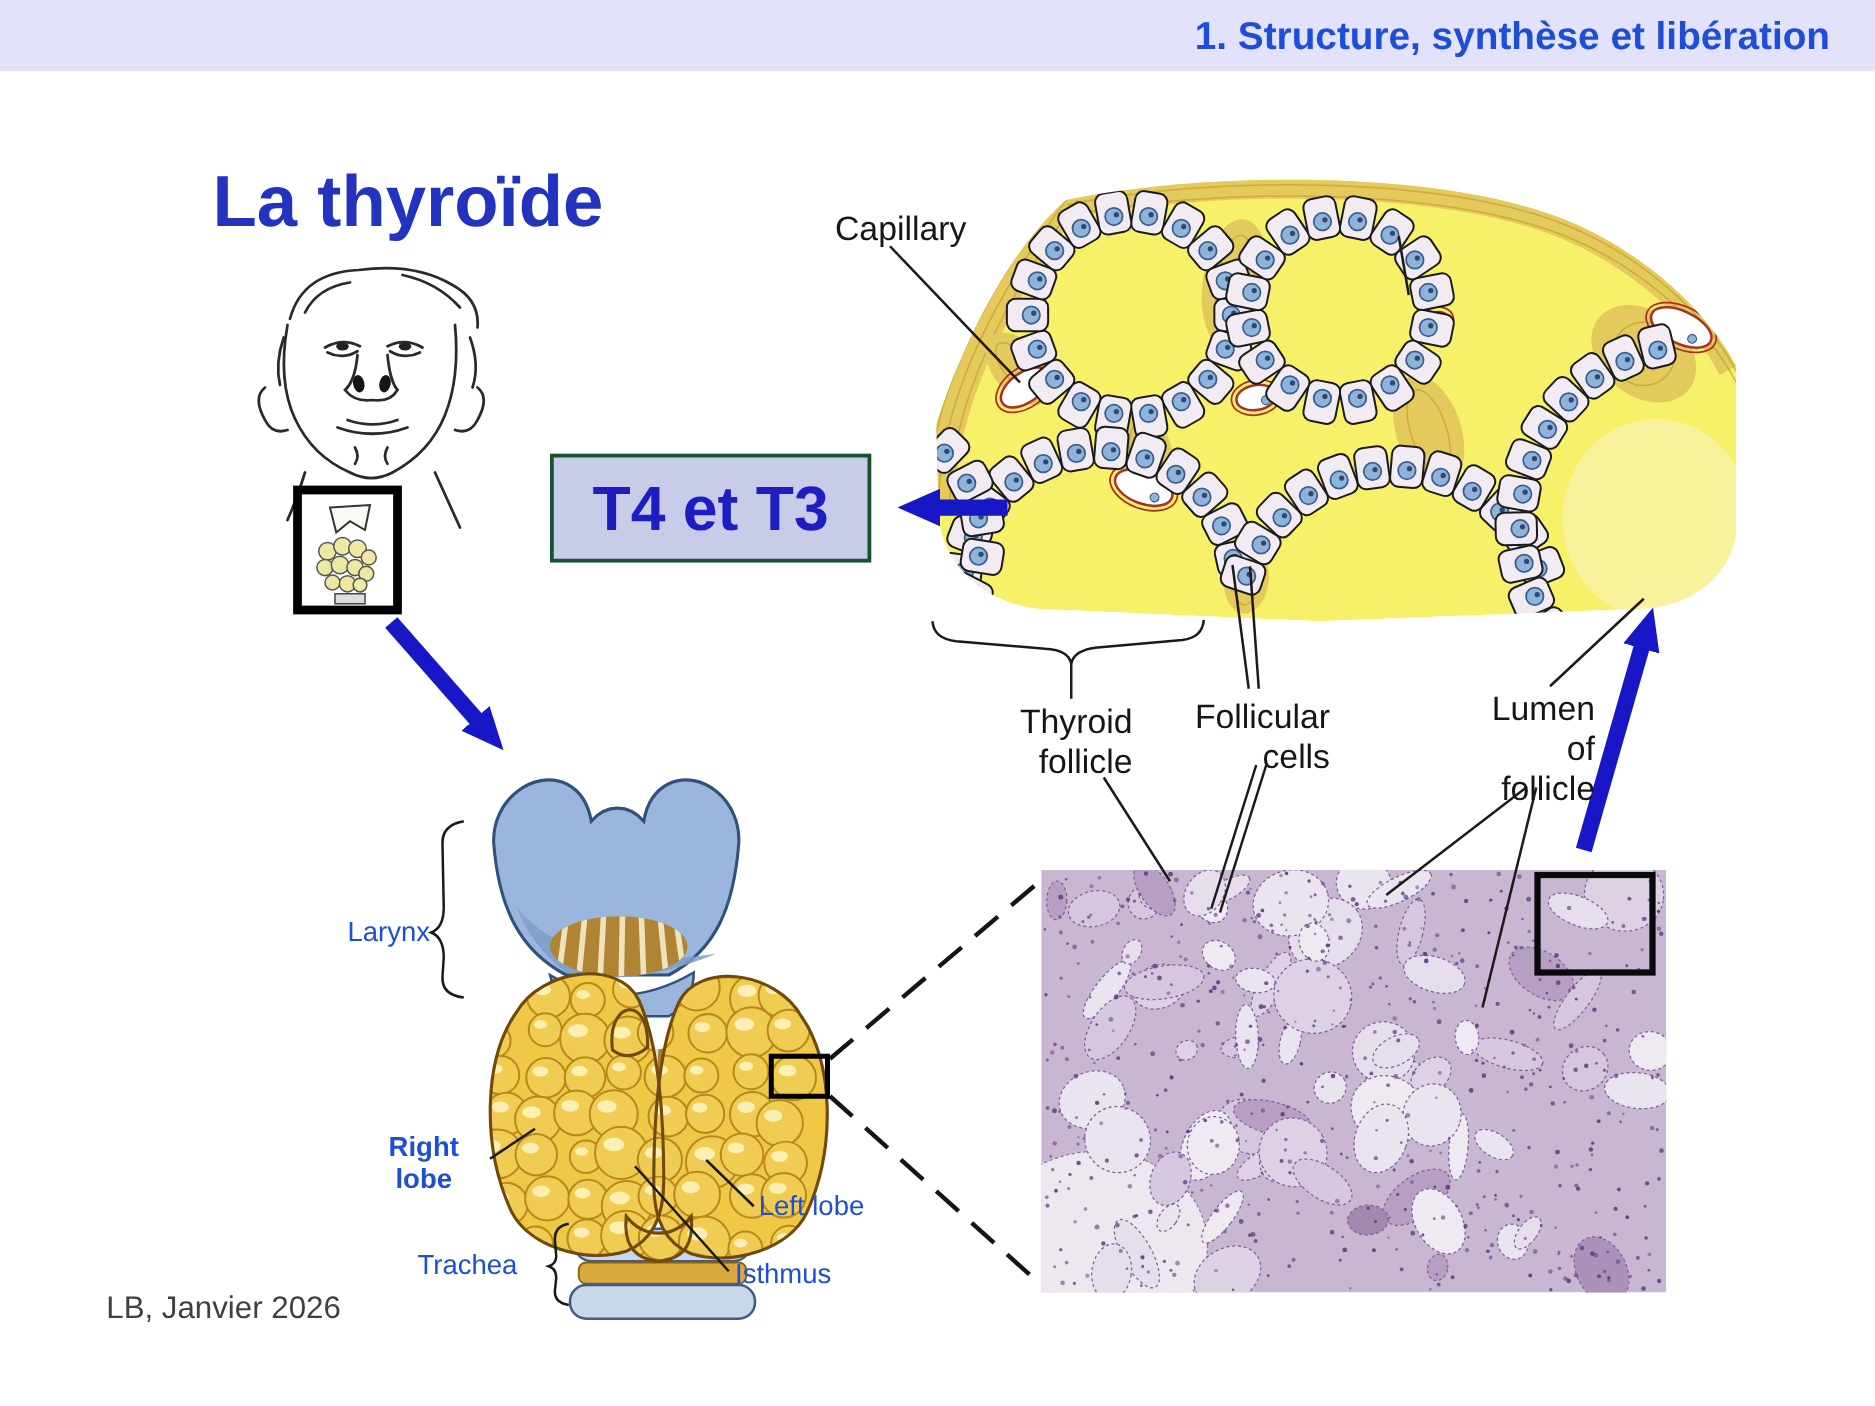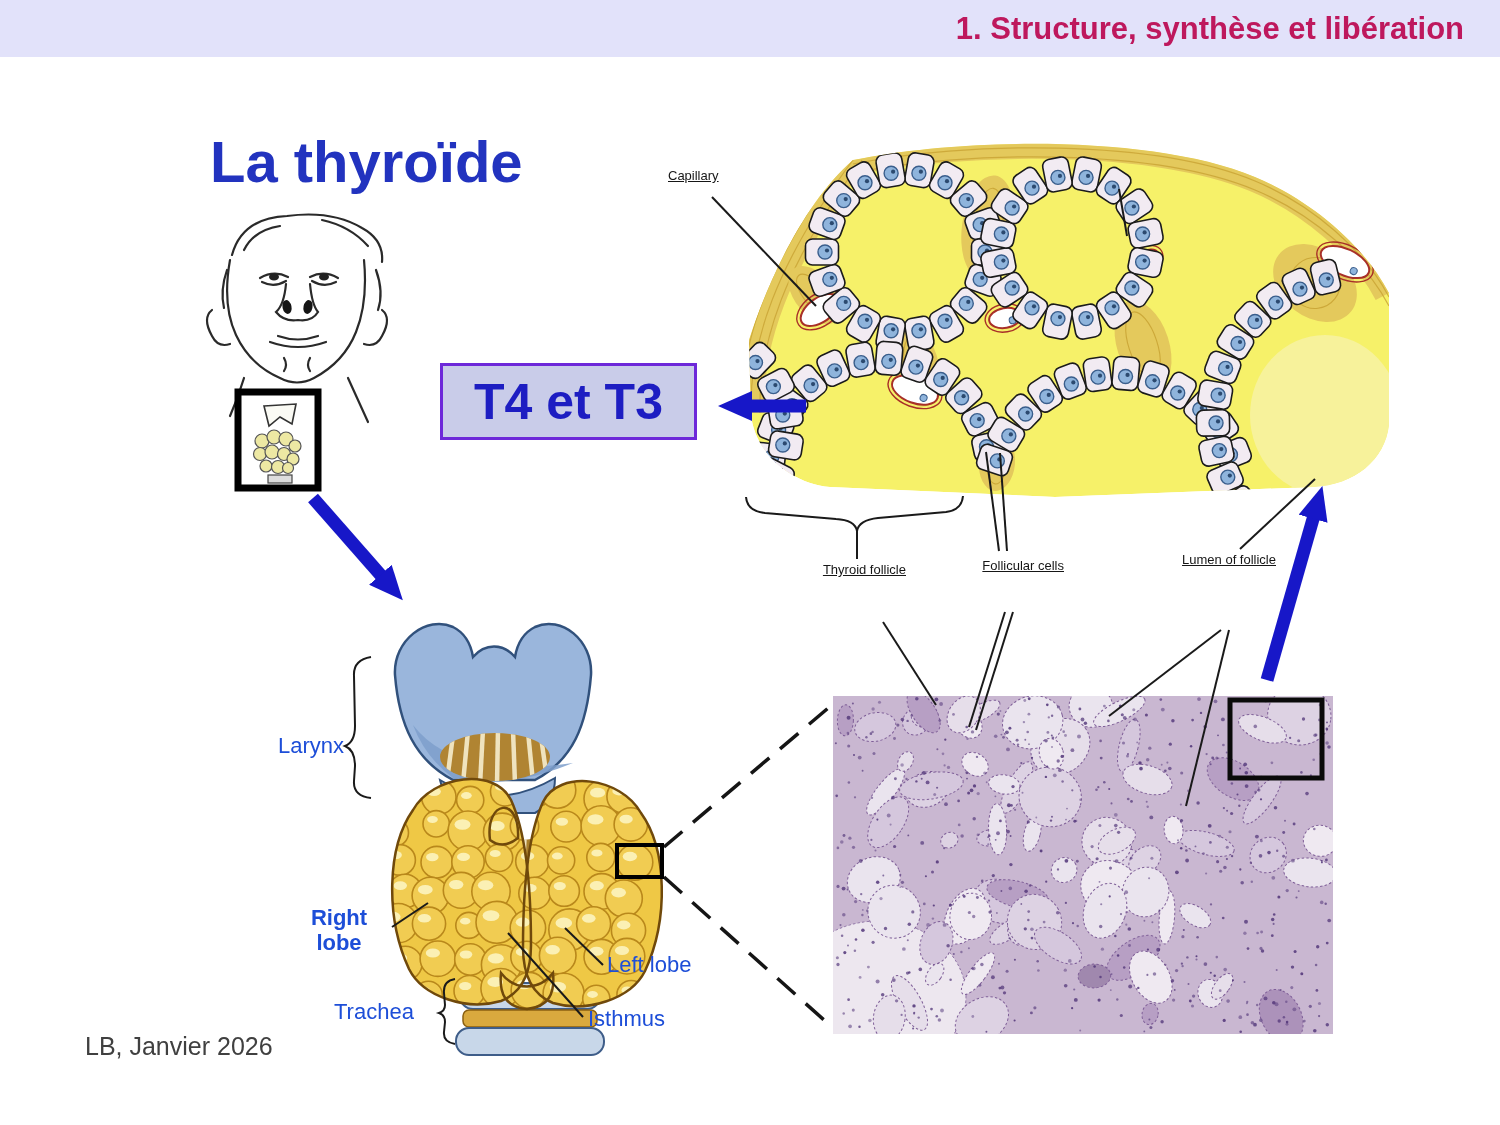--- a/index.html
+++ b/index.html
@@ -2,27 +2,27 @@
 <html><head>
 <meta charset="utf-8">
 <style>
   html,body{margin:0;padding:0;}
   body{width:1500px;height:1125px;position:relative;background:#ffffff;
        font-family:"Liberation Sans", sans-serif;overflow:hidden;}
   .abs{position:absolute;}
   .top-bar{left:0;top:0;width:1500px;height:57px;background:#E2E2FA;
            display:flex;align-items:center;justify-content:flex-end;
            padding-right:36px;box-sizing:border-box;z-index:10;}
-  .top-bar span{font-weight:bold;font-size:31px;color:#be185d;}
-  .slide-title{left:170px;top:128px;font-size:58px;font-weight:bold;color:#2233BF;z-index:6;margin-left:40px;}
-  .hormone-box{left:440px;top:363px;width:257px;height:77px;background:#C9CCE9;
-               border:3px solid #6d28d9;box-sizing:border-box;display:flex;
+  .top-bar span{font-weight:bold;font-size:31px;color:#1d4ed8;}
+  .slide-title{left:170px;top:128px;font-size:58px;font-weight:bold;color:#2233BF;z-index:6;}
+  .hormone-box{left:440px;top:363px;width:257px;height:87px;background:#C9CCE9;
+               border:3px solid #14532d;box-sizing:border-box;display:flex;
                align-items:center;justify-content:center;z-index:6;}
   .hormone-box span{font-size:50px;font-weight:bold;color:#1D1DC2;}
-  .fig-label{color:#161616;font-size:13px;line-height:1.18;z-index:7;text-decoration:underline;}
+  .fig-label{color:#161616;font-size:27px;line-height:1.18;z-index:7;}
   .fig-label.center{text-align:right;}
   .anat-label{color:#1d4ed8;font-size:22px;line-height:1.15;z-index:7;}
   .anat-label.center{text-align:center;font-weight:bold;}
   .footer-note{left:85px;top:1032px;font-size:25px;color:#404040;z-index:6;}
   svg.layer{position:absolute;}
   #overlay{left:0;top:0;z-index:5;pointer-events:none;}
 </style>
 </head>
 <body>
 

